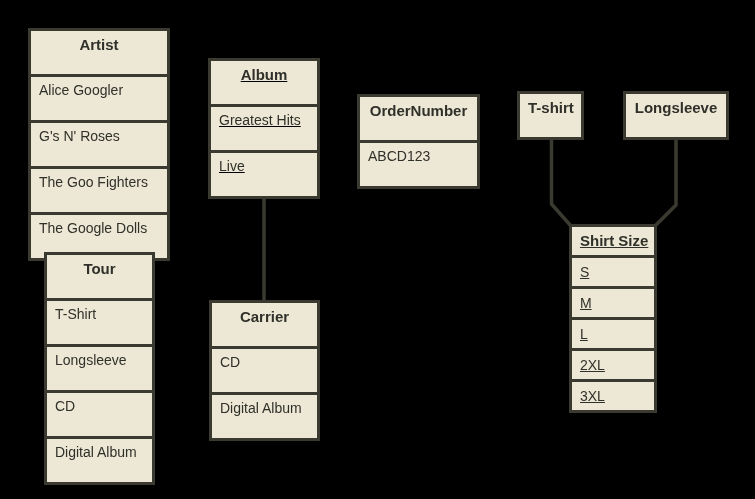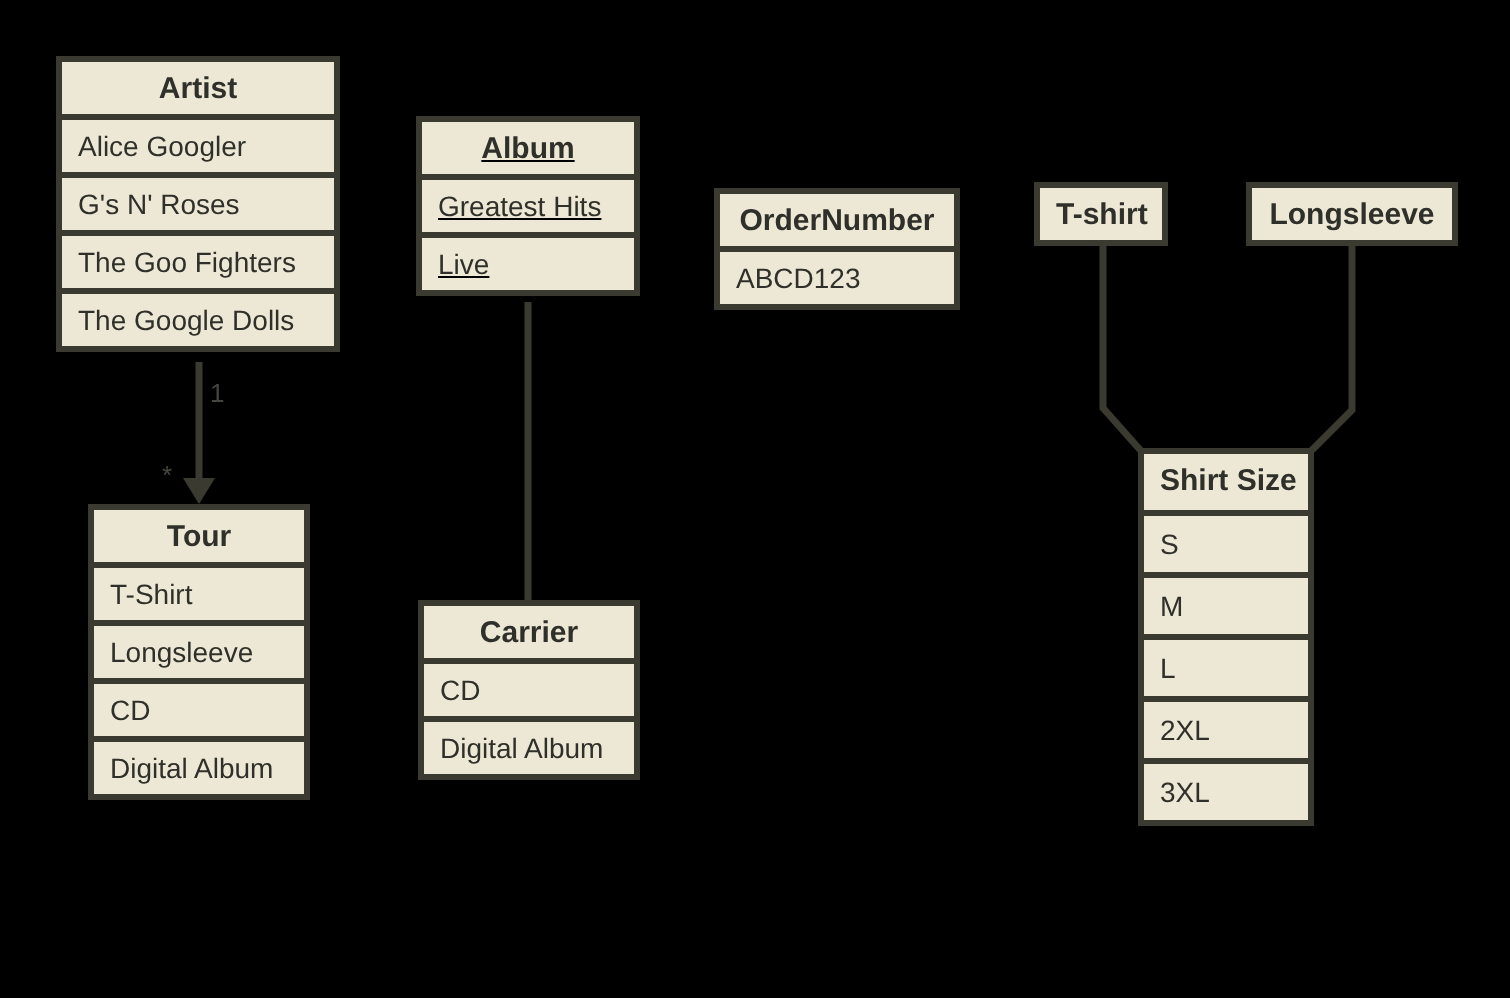--- a/index.html
+++ b/index.html
@@ -22,37 +22,37 @@
   svg.connectors{position:absolute;left:0;top:0;width:755px;height:499px;}
   svg.connectors .edge{stroke:var(--connector);stroke-width:3.5;fill:none;}
   svg.connectors .head{fill:var(--connector);stroke:none;}
   svg.connectors text{fill:var(--label);font-family:"Liberation Sans","DejaVu Sans",sans-serif;font-size:13px;}
   .entity{
     position:absolute;
     border:3px solid var(--border);
     background:var(--border);
   }
   .entity .row{
-    height:26px;
+    height:43px;
     line-height:27px;
     background:var(--fill);
     color:var(--text);
     font-size:14px;
     padding:0 8px;
     margin-bottom:3px;
     white-space:nowrap;
     overflow:hidden;
   }
   .entity .row:last-child{margin-bottom:0;}
   .entity .hdr{
     font-weight:bold;
     text-align:center;
     font-size:15px;
   }
-  .t-shirtsize .row{height:28px;line-height:28px;}
+  .t-shirtsize .row{height:28px;line-height:28px;text-decoration:underline;}
   .t-artist   {left:28px;  top:28px;  width:142px;}
   .t-album    {left:208px; top:58px;  width:112px;text-decoration:underline;}
   .t-ordernum {left:357px; top:75px;  width:123px;margin-top:19px;}
   .t-tshirt   {left:517px; top:91px;  width:67px;}
   .t-longslv  {left:623px; top:91px;  width:106px;}
   .t-merch    {left:44px;  top:252px; width:111px;}
   .t-carrier  {left:209px; top:300px; width:111px;}
   .t-shirtsize{left:569px; top:224px; width:88px;}
 </style>
 </head>

